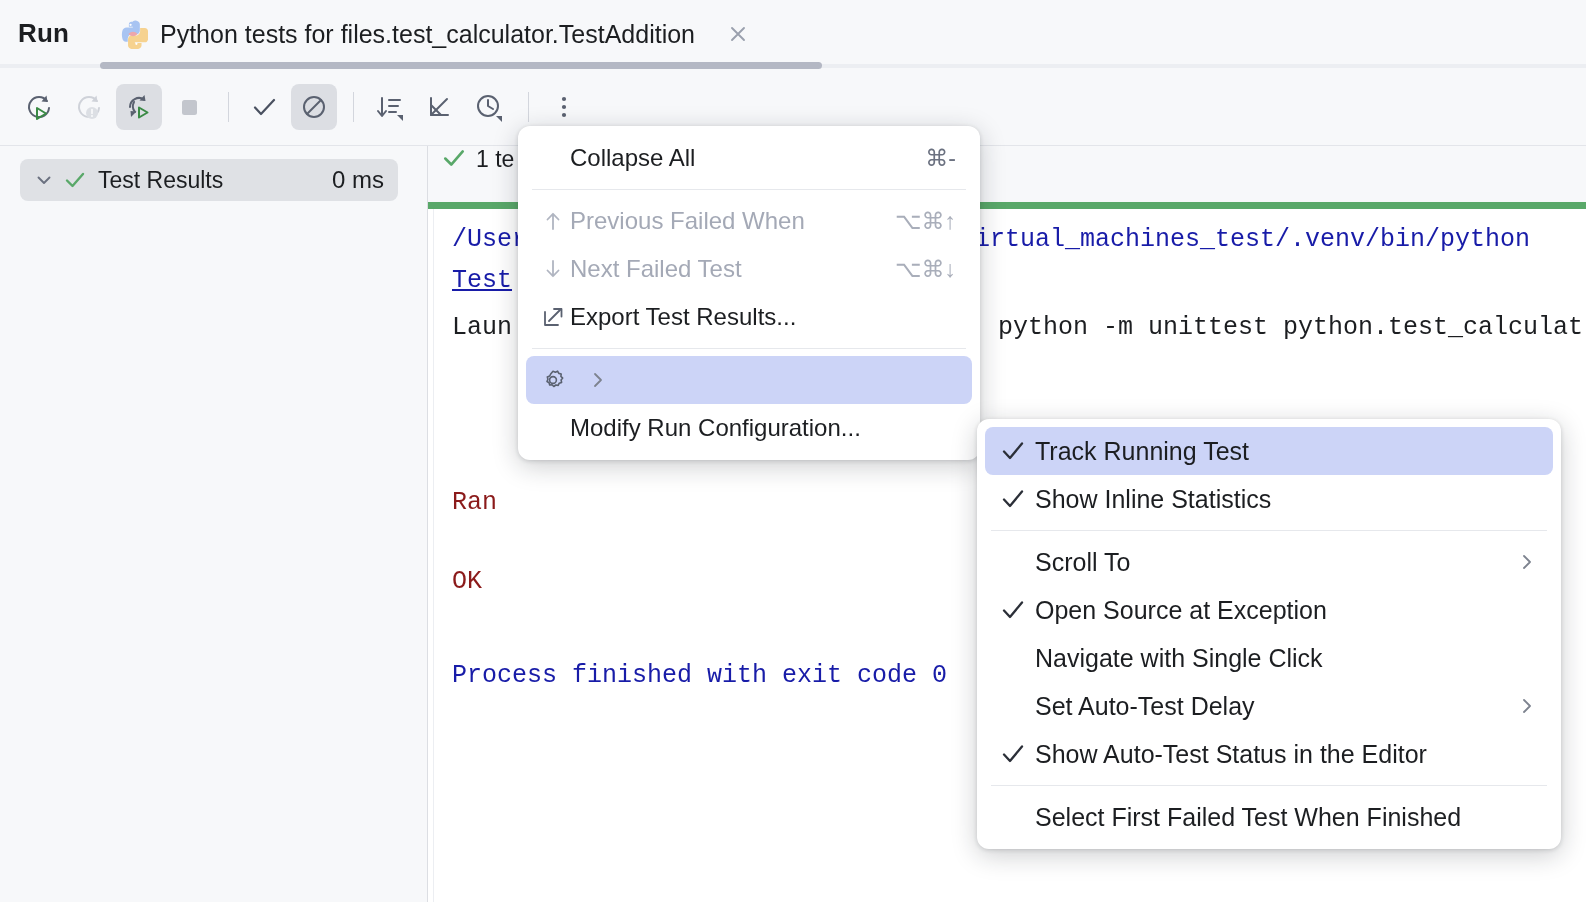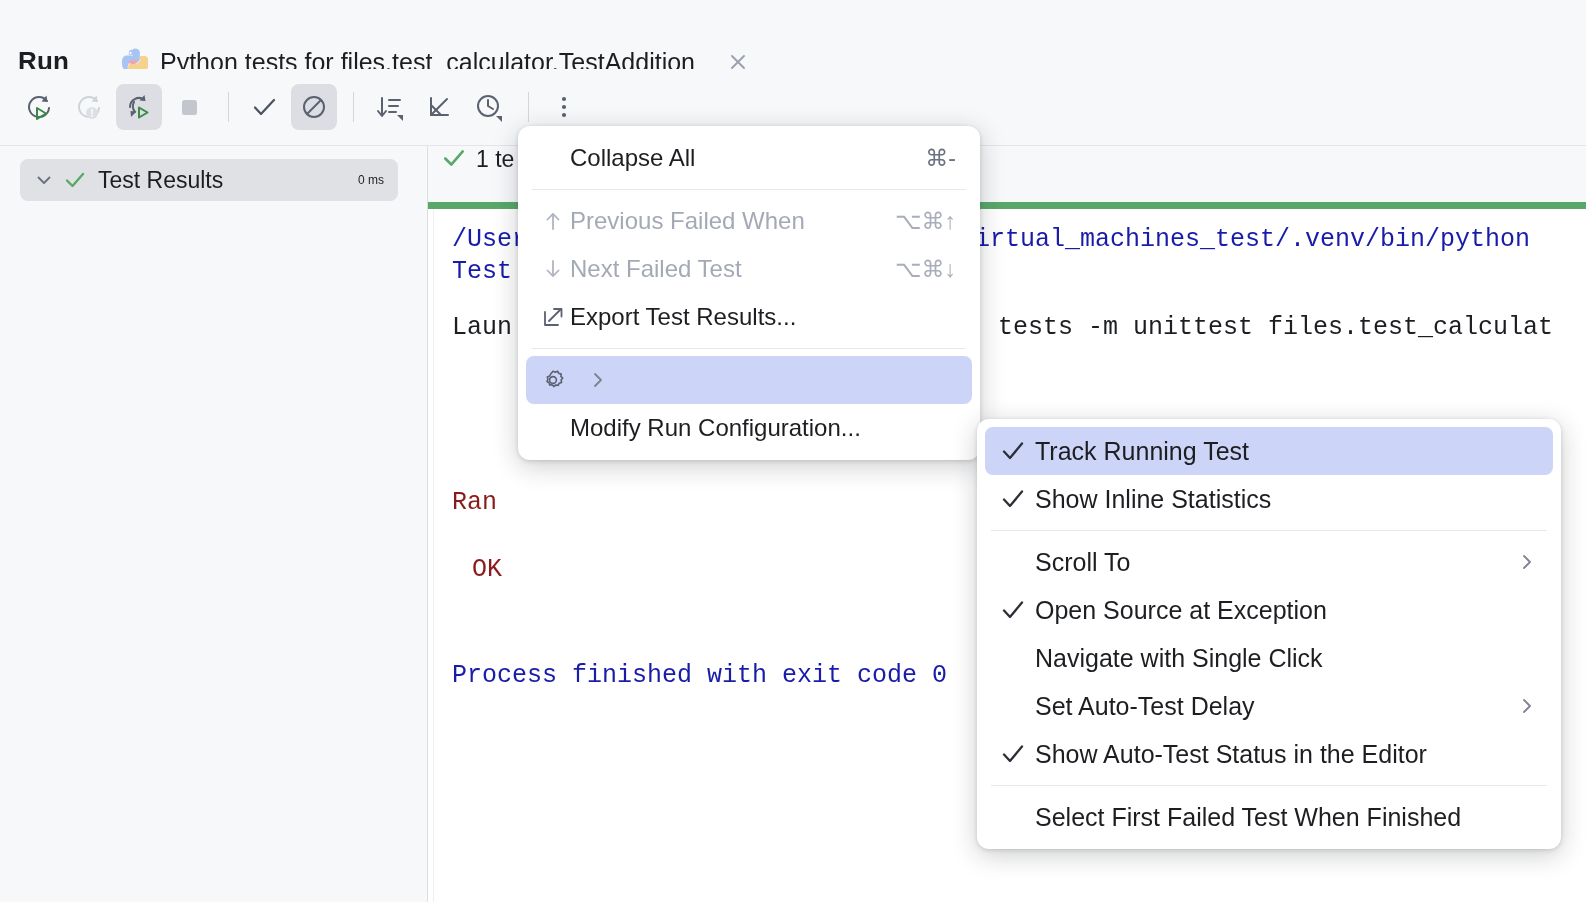--- a/index.html
+++ b/index.html
@@ -8,21 +8,20 @@
     background: #ffffff;
     font-family: "Liberation Sans", sans-serif;
     overflow: hidden;
   }
   #root { position: relative; width: 1586px; height: 902px; background: #f7f8fa; }
 
   
   .header {
     position: absolute; left: 0; top: 0; width: 1586px; height: 68px;
     background: #f7f8fa;
-    margin-top: 28px;
   }
   .run-label {
     position: absolute; left: 18px; top: 18px;
     font-size: 26px; font-weight: bold; color: #1c1e21;
     letter-spacing: 0.2px;
   }
   .tab {
     position: absolute; left: 100px; top: 0px; height: 68px;
     display: flex; align-items: center; gap: 12px;
     padding: 0 14px 0 18px;
@@ -80,21 +79,21 @@
   }
   .tree-row {
     position: absolute; left: 20px; top: 13px; width: 378px; height: 42px;
     display: flex; align-items: center; gap: 0px;
     background: #dfe1e5; border-radius: 8px; padding: 0 14px;
     cursor: pointer;
   }
   .chev { width: 20px; height: 20px; margin-right: 10px; flex: none; }
   .ok-check { width: 22px; height: 22px; margin-right: 12px; flex: none; }
   .tree-label { font-size: 23px; color: #1c1e21; flex: 1; white-space: nowrap; }
-  .tree-time { font-size: 12px; color: #1c1e21; white-space: nowrap; }
+  .tree-time { font-size: 24px; color: #1c1e21; white-space: nowrap; }
 
   .v-divider {
     position: absolute; left: 427px; top: 1px; width: 1px; height: 756px;
     background: #dcdee3;
   }
 
   .right-pane {
     position: absolute; left: 428px; top: 1px; width: 1158px; height: 756px;
     background: #f7f8fa;
   }
@@ -334,25 +333,25 @@
         </span>
         <span class="status-text">1 te</span>
       </div>
       <div class="green-bar"></div>
 
       <div class="console">
         <div class="console-gutter"></div>
 
         <div class="console-line c-blue" style="left:24px;  top:16px;">/User</div>
         <div class="console-line c-blue" style="left:547px; top:16px;">irtual_machines_test/.venv/bin/python </div>
-        <div class="console-line c-blue" style="left:24px;  top:48px;">Test</div>
+        <div class="console-line c-blue" style="left:24px;  top:57px;text-decoration:underline;">Test</div>
         <div class="console-line c-black" style="left:24px;  top:104px;">Laun</div>
-        <div class="console-line c-black" style="left:570px; top:104px;">tests -m unittest files.test_calculat</div>
+        <div class="console-line c-black" style="left:570px; top:104px;">python -m unittest python.test_calculat</div>
         <div class="console-line c-red" style="left:24px;  top:279px;">Ran </div>
-        <div class="console-line c-red" style="left:24px;  top:346px;margin-left:20px;">OK</div>
+        <div class="console-line c-red" style="left:24px;  top:358px;">OK</div>
         <div class="console-line c-blue" style="left:24px;  top:452px;text-align:right;">Process finished with exit code 0</div>
       </div>
     </div>
   </div>
 
   <div class="menu" id="menu-main">
 
 
     <div class="mi">
       <span class="mi-icon"></span>

